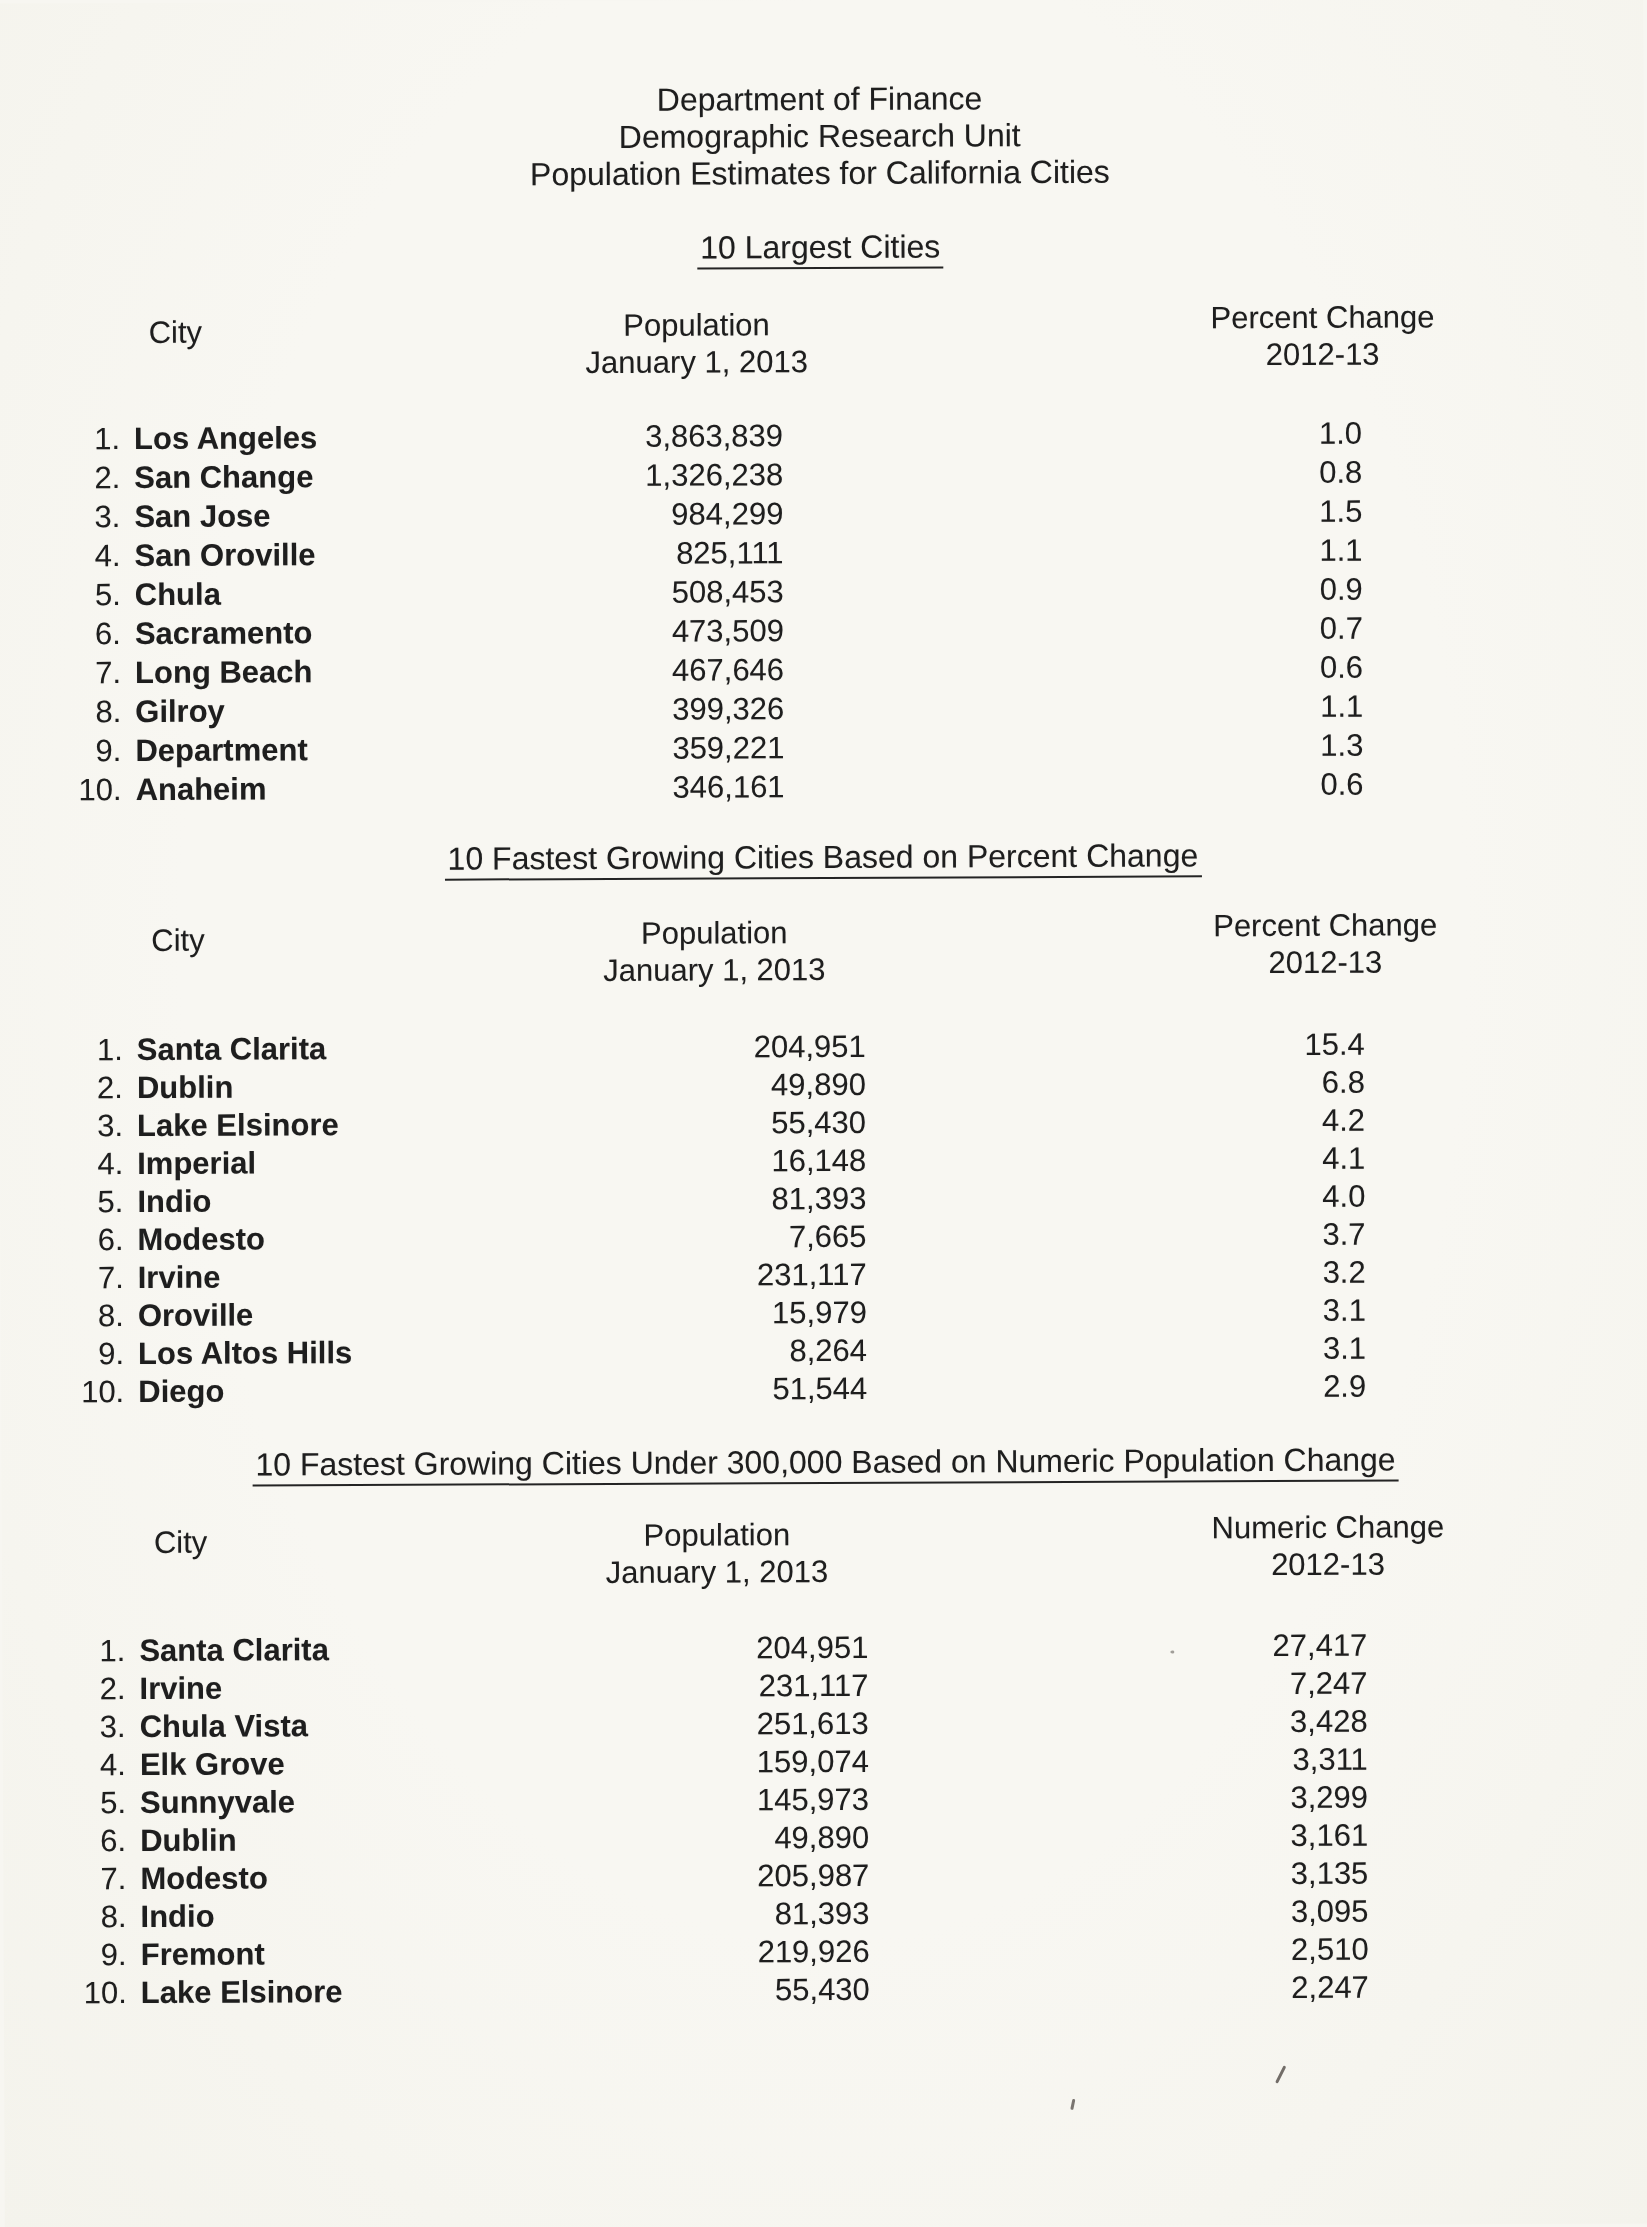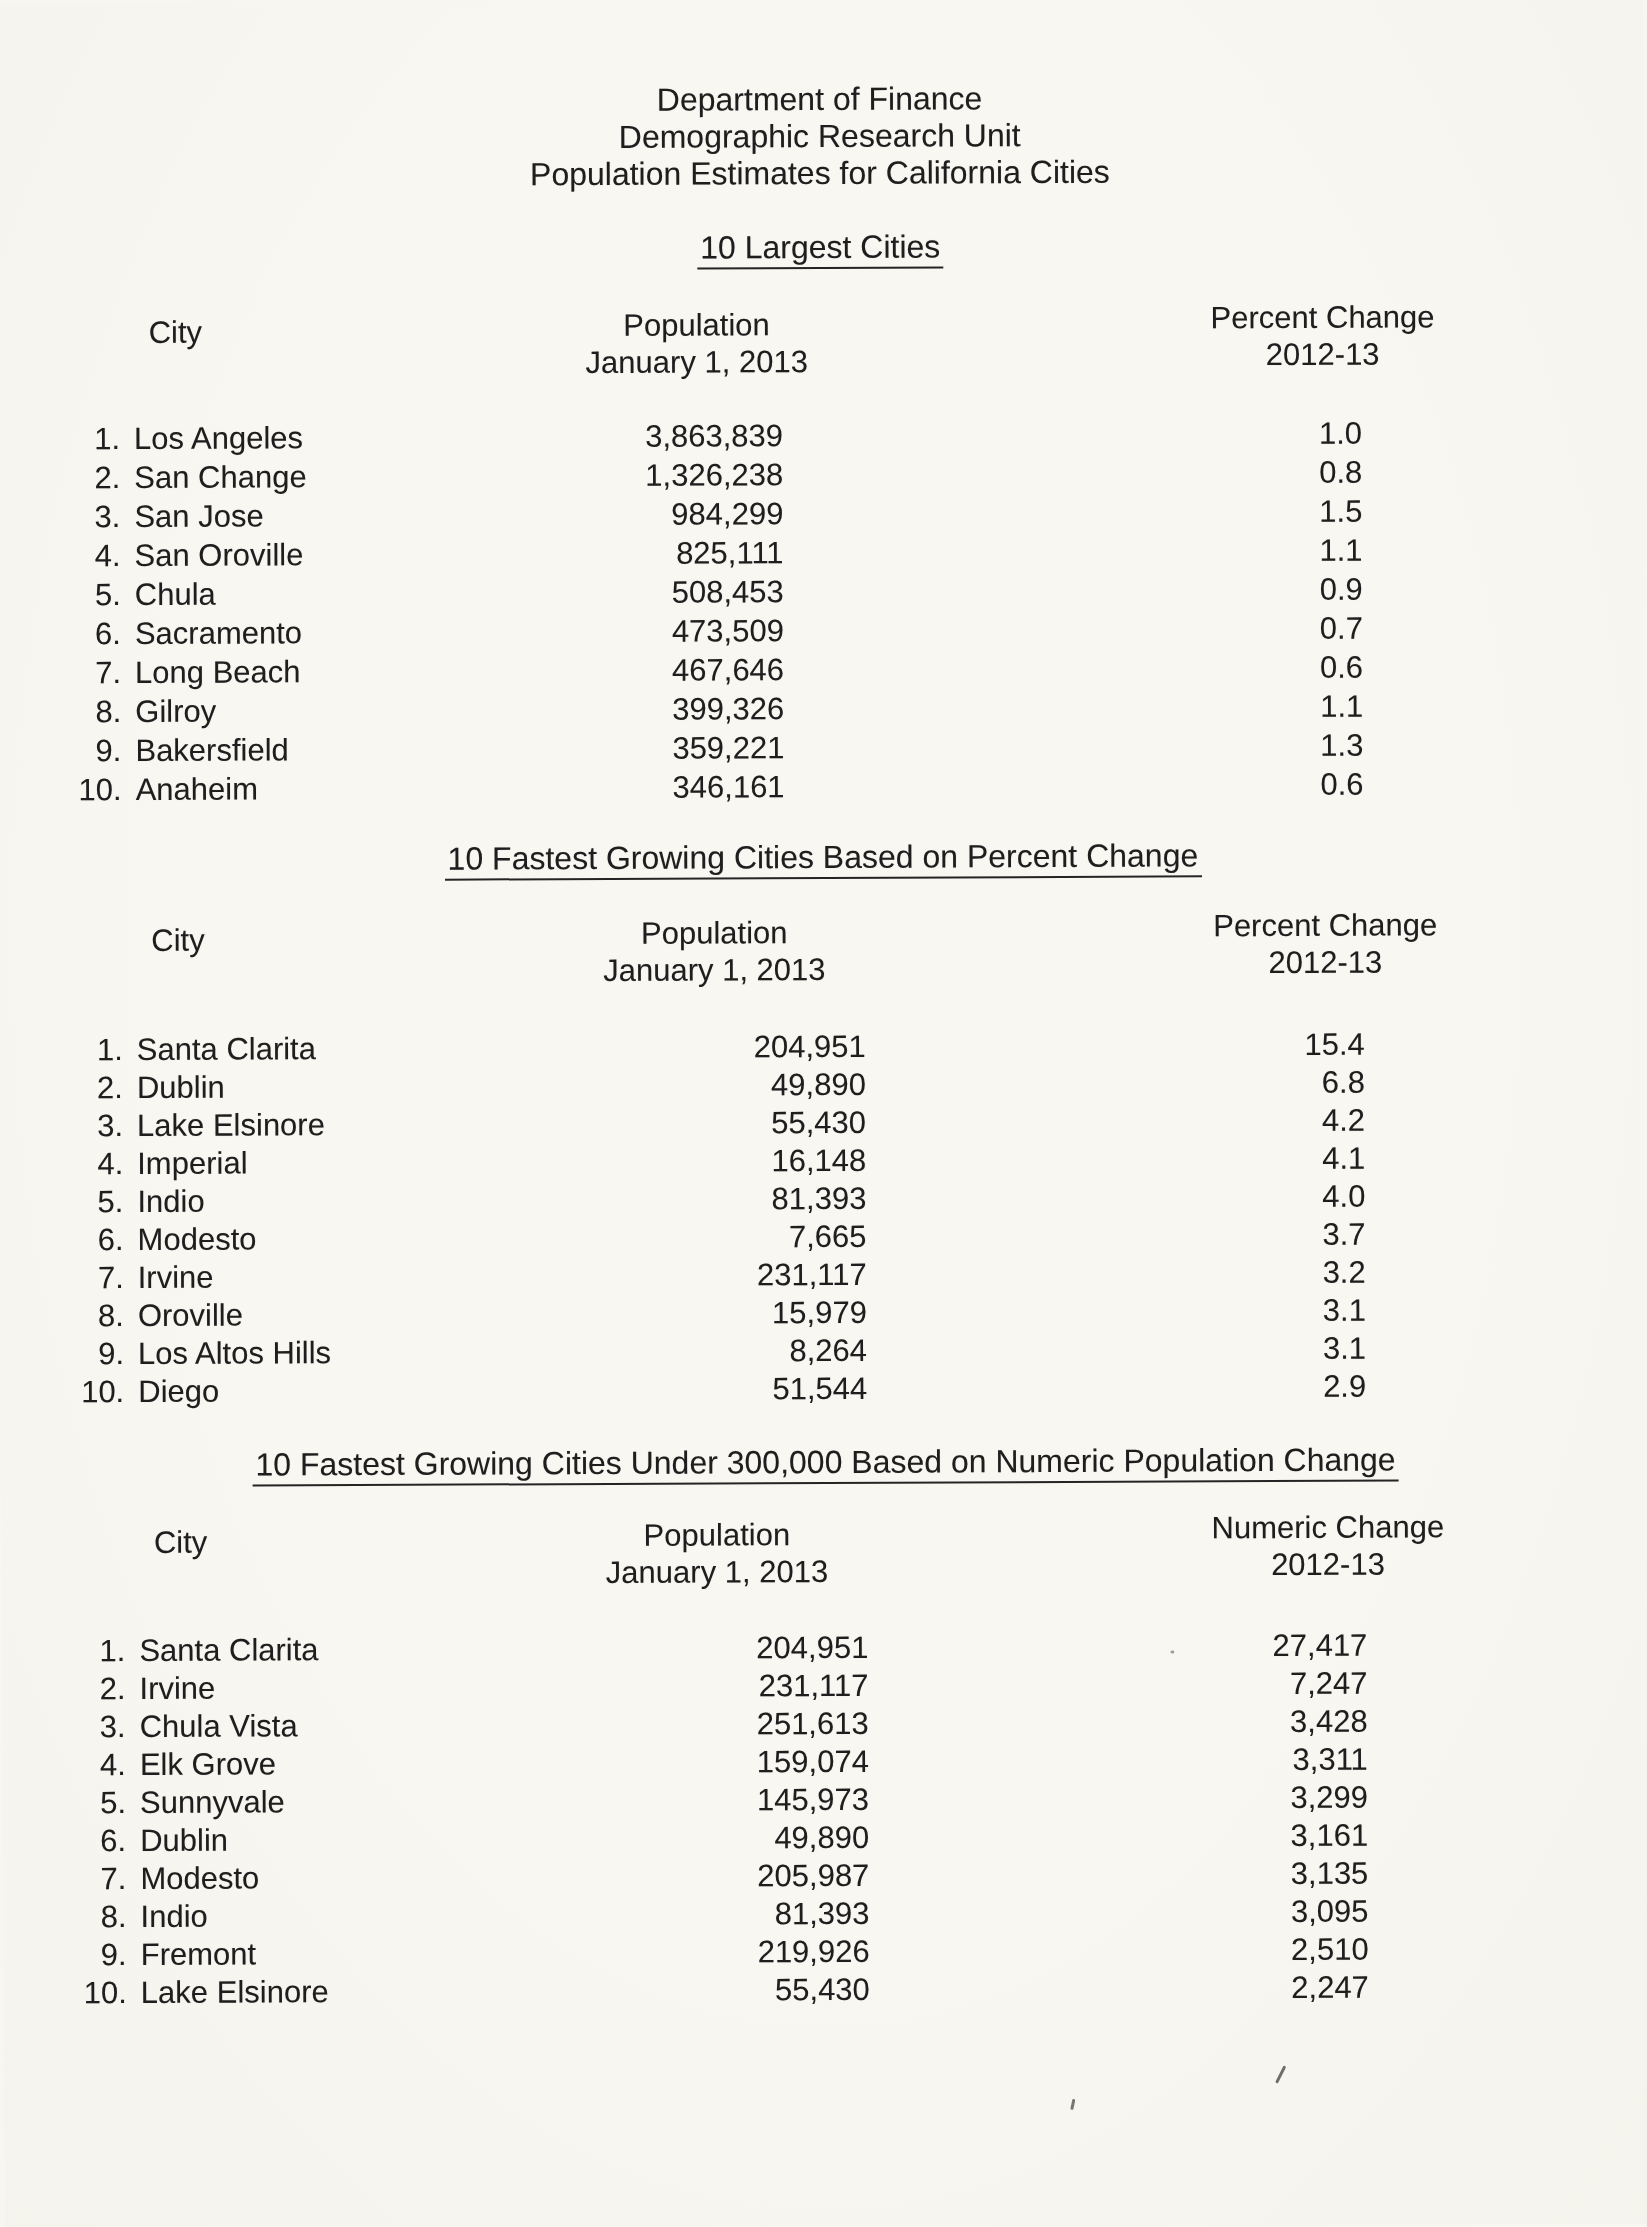--- a/index.html
+++ b/index.html
@@ -56,21 +56,21 @@
   .t2 .h-pop, .t3 .h-pop { left: 556px; }
   .h-chg  { position: absolute; left: 1167px; width: 318px; text-align: center; top: -4.8px; }
 
   
   .tbody { position: absolute; left: 0; width: 100%; font-size: 31px; }
   .t-row { position: relative; width: 100%; }
   .t1 .t-row { height: 39px; }
   .t2 .t-row, .t3 .t-row { height: 38px; }
   .cell { position: absolute; top: 0; line-height: 33px; white-space: nowrap; }
   .rank { left: 40px; width: 83px; text-align: right; }
-  .city { left: 137px; }
+  .city { left: 137px; font-weight: bold; }
   .pop  { width: 318px; text-align: right; }
   .t1 .pop { left: 468px; }
   .t2 .pop, .t3 .pop { left: 548px; }
   .chg  { left: 1127px; width: 238px; text-align: right; }
 
   
   .speck { position: absolute; background: #5a5550; }
   .speck-slash { left: 1275px; top: 2067px; width: 3.2px; height: 19px; transform: rotate(27deg); border-radius: 1.6px; opacity: .85; }
   .speck-tick  { left: 1067px; top: 2100px; width: 3.2px; height: 11px; transform: rotate(12deg); border-radius: 1.6px; opacity: .8; }
   .speck-dot   { left: 1168px; top: 1652px; width: 4px; height: 3.2px; border-radius: 50%; opacity: .55; }
@@ -145,21 +145,21 @@
         <span class="cell chg">0.6</span>
       </div>
       <div class="t-row">
         <span class="cell rank">8.</span>
         <span class="cell city">Gilroy</span>
         <span class="cell pop">399,326</span>
         <span class="cell chg">1.1</span>
       </div>
       <div class="t-row">
         <span class="cell rank">9.</span>
-        <span class="cell city">Bakersfield</span>
+        <span class="cell city">Department</span>
         <span class="cell pop">359,221</span>
         <span class="cell chg">1.3</span>
       </div>
       <div class="t-row">
         <span class="cell rank">10.</span>
         <span class="cell city">Anaheim</span>
         <span class="cell pop">346,161</span>
         <span class="cell chg">0.6</span>
       </div>
     </div>

